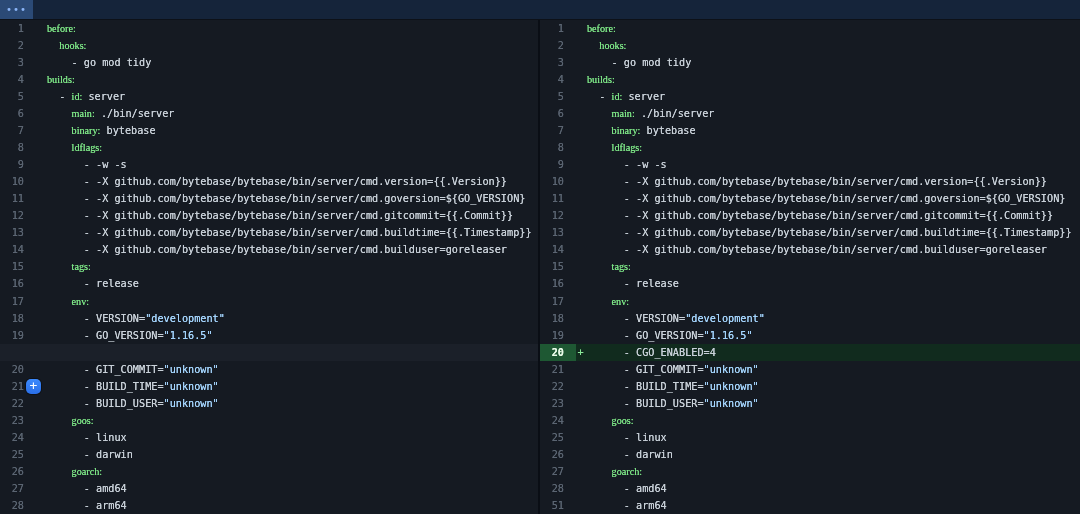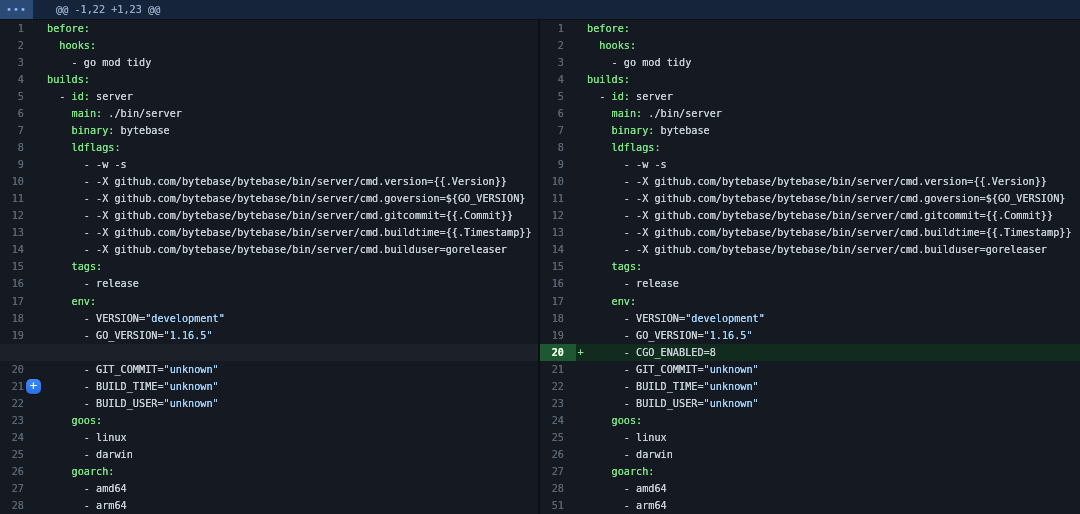--- a/index.html
+++ b/index.html
@@ -55,42 +55,41 @@
   }
   .ltext { white-space:pre; text-shadow:0 0 0.6px currentColor; }
   .code-left { width:502px; flex:none; }
   .divider { width:2px; flex:none; background:#0a0e15; }
   .marker {
     position:absolute; left:0; top:0; bottom:0; width:9px;
     display:flex; align-items:center; justify-content:center;
     color:#8ce99a;
     text-shadow:0 0 0.6px currentColor;
   }
-  .key { color:#7ee787; }
+  .key { color:#7ee787;font-family:Liberation Serif, serif; }
   .str { color:#a5d6ff; }
   .cell.add { background:#112b1e; }
   .num.add { background:#1e5833; color:#e8fbe8; font-weight:bold; }
   .cell.blank { background:#1b2029; }
   .comment-btn {
     position:absolute; left:26px; top:50%; margin-top:-7.5px;
     width:15px; height:15px;
     background:linear-gradient(180deg,#3c8afd,#2a6fe8);
     border:none; border-radius:5px;
     color:#fff; font-size:13px; line-height:14px; text-align:center;
     cursor:pointer; font-family:"DejaVu Sans Mono", monospace;
     padding:0; z-index:2;
     box-shadow:0 0 0 1px rgba(0,0,0,0.35);
   }
 </style>
 </head>
 <body>
 
 <div class="hunk-bar">
   <button class="expand-btn">•••</button>
-  <span class="hunk-text">@@ -1,22 +1,23 @@</span>
 </div>
 <div class="rows">
     <div class="row">
       <div class="cell num">1</div>
       <div class="cell code code-left">
         <span class="ltext"><span class="key">before:</span></span>
       </div>
       <div class="divider"></div>
       <div class="cell num">1</div>
       <div class="cell code">
@@ -295,21 +294,21 @@
         <span class="ltext">      - GO_VERSION=<span class="str">"1.16.5"</span></span>
       </div>
     </div>
     <div class="row">
       <div class="cell num blank"></div>
       <div class="cell code code-left blank"></div>
       <div class="divider"></div>
       <div class="cell num add">20</div>
       <div class="cell code add">
         <span class="marker">+</span>
-        <span class="ltext">      - CGO_ENABLED=8</span>
+        <span class="ltext">      - CGO_ENABLED=4</span>
       </div>
     </div>
     <div class="row">
       <div class="cell num">20</div>
       <div class="cell code code-left">
         <span class="ltext">      - GIT_COMMIT=<span class="str">"unknown"</span></span>
       </div>
       <div class="divider"></div>
       <div class="cell num">21</div>
       <div class="cell code">

